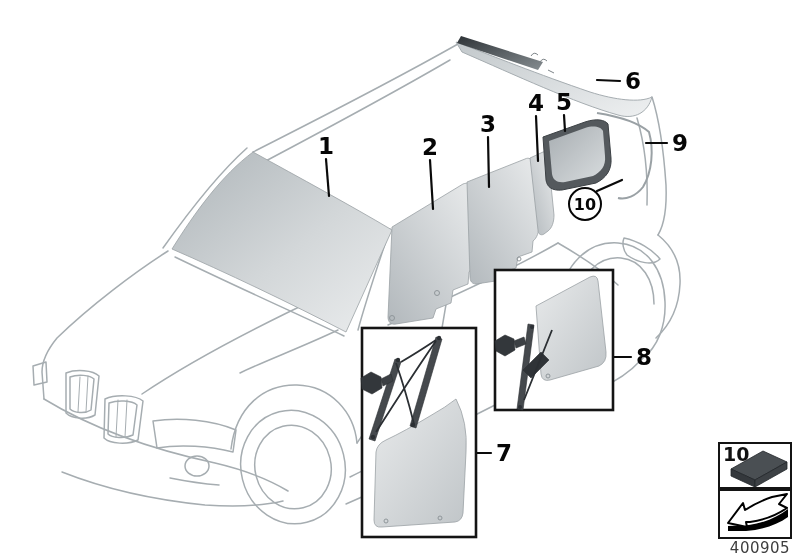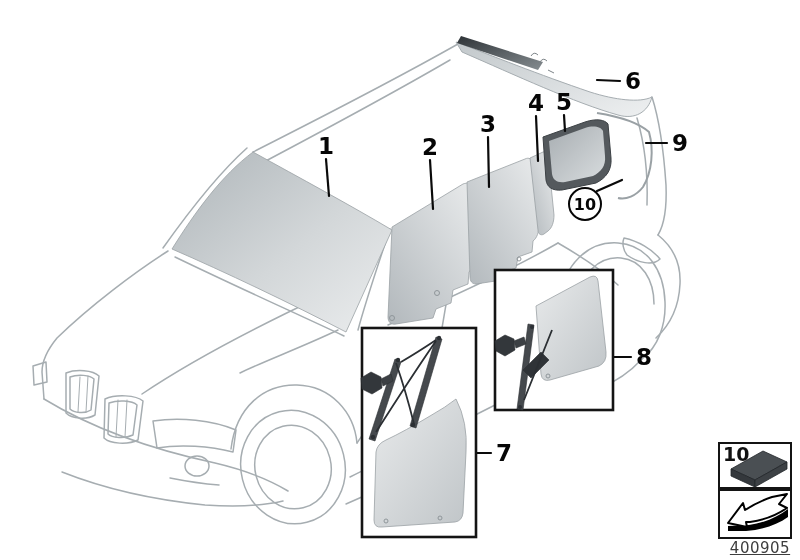--- a/index.html
+++ b/index.html
@@ -9,21 +9,21 @@
   .callout{position:absolute;transform:translate(-50%,-50%);
            font-weight:bold;font-size:23px;line-height:1;color:#060606;
            font-family:"DejaVu Sans","Liberation Sans",sans-serif;}
   .callout-circle{position:absolute;left:585px;top:204px;width:30px;height:30px;
            transform:translate(-50%,-50%);border:2.5px solid #060606;border-radius:50%;
            display:flex;align-items:center;justify-content:center;
            font-weight:bold;font-size:16px;color:#060606;background:transparent;}
   .legend-num{position:absolute;left:723px;top:445px;font-weight:bold;font-size:19px;
            line-height:1;color:#111;}
   .part-number{position:absolute;left:760px;top:548px;transform:translate(-50%,-50%);
-           font-size:15px;color:#3d3d3d;letter-spacing:0.5px;text-decoration:underline;}
+           font-size:15px;color:#3d3d3d;letter-spacing:0.5px;}
 </style>
 </head>
 <body>
 
 <div id="stage">
 
 <svg id="drawing" width="800" height="560" viewBox="0 0 800 560" xmlns="http://www.w3.org/2000/svg">
   <defs>
     <linearGradient id="gWind" x1="0" y1="0" x2="1" y2="1">
       <stop offset="0" stop-color="#aeb5b9"></stop>

